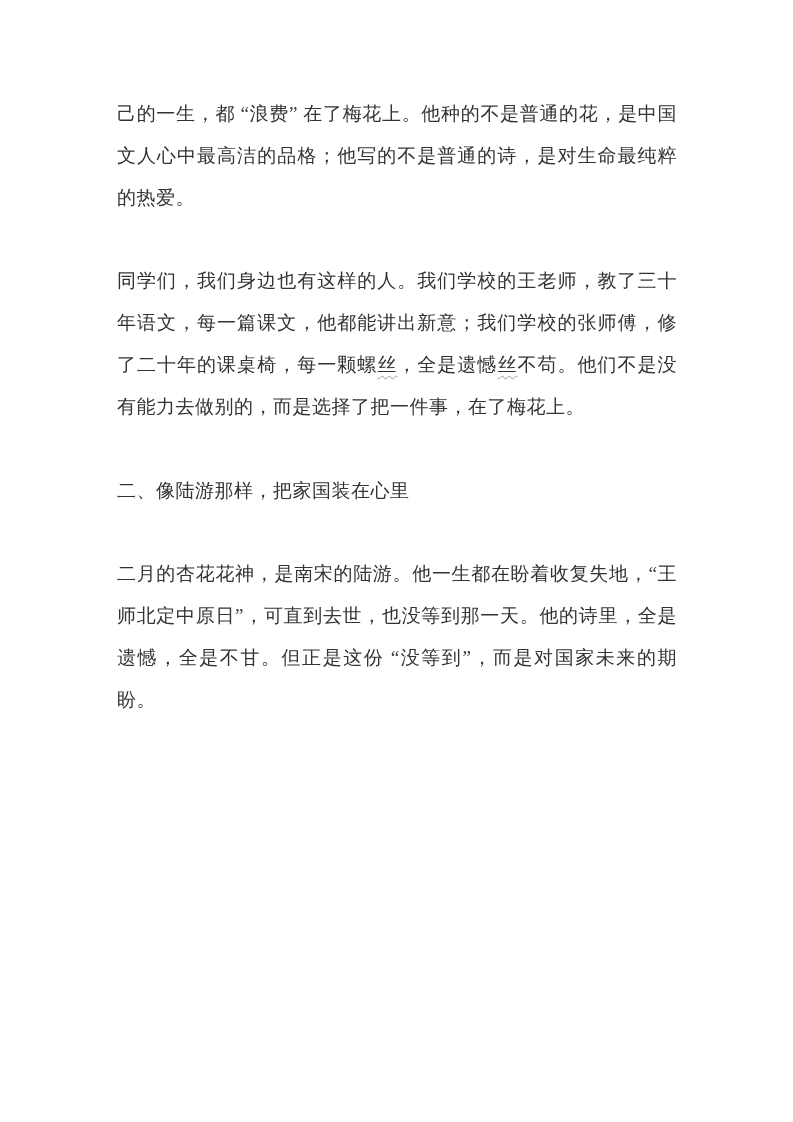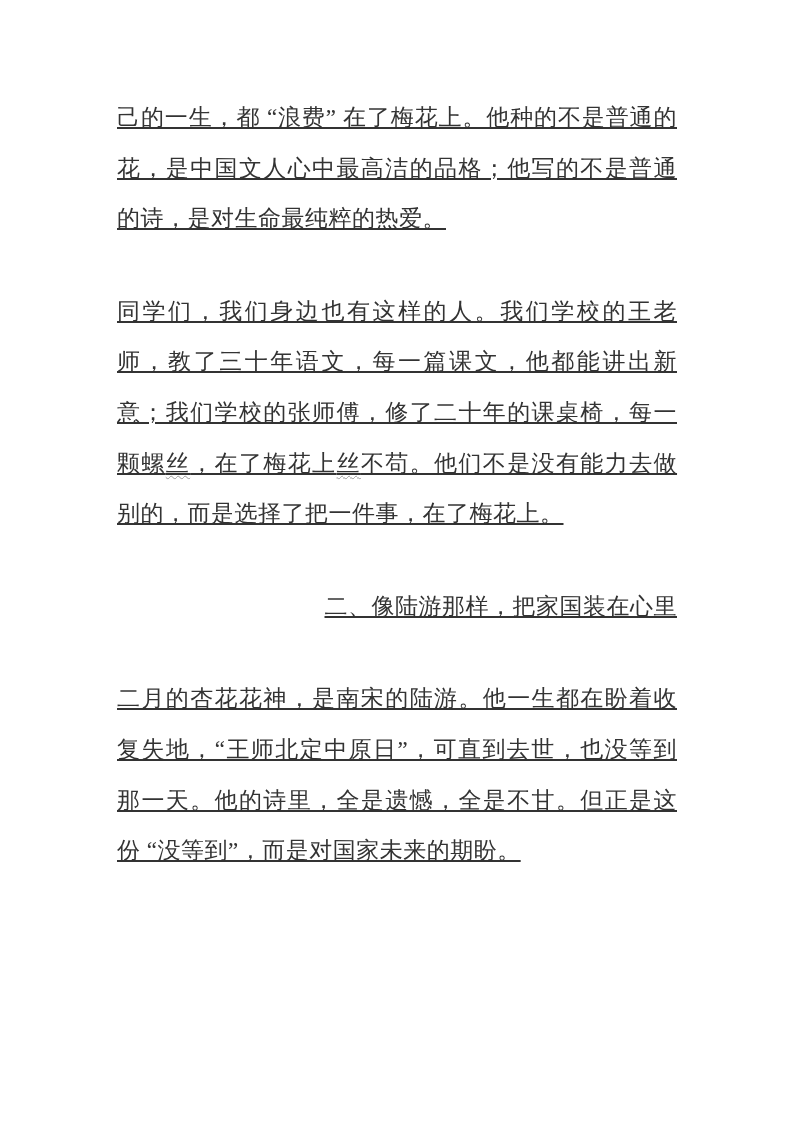--- a/index.html
+++ b/index.html
@@ -18,46 +18,45 @@
   .doc-body {
     position: absolute;
     top: 0;
     left: 0;
     box-sizing: border-box;
     width: 793px;
     padding: 93px 116px 40px 117px;
     color: #333333;
   }
   .para {
-    font-size: 23px;
+    font-size: 19px;
     line-height: 2.2;
     text-align: justify;
     letter-spacing: 0.5px;
     margin: 0 0 42px 0;
     word-break: break-all;
-    text-decoration: underline;
   }
   .para.heading {
-    text-align: right;
+    text-align: left;
     font-weight: normal;
   }
   .para:last-child {
     margin-bottom: 0;
   }
   .spellcheck {
     text-decoration: underline;
     text-decoration-style: wavy;
     text-decoration-color: #9a9a9a;
     text-decoration-thickness: 1px;
     text-underline-offset: 4px;
   }
 </style>
 </head>
 <body>
 
 <div class="page">
   <div class="doc-body">
       <div class="para"><span>己的一生，都 “浪费” 在了梅花上。他种的不是普通的花，是中国文人心中最高洁的品格；他写的不是普通的诗，是对生命最纯粹的热爱。</span></div>
-      <div class="para"><span>同学们，我们身边也有这样的人。我们学校的王老师，教了三十年语文，每一篇课文，他都能讲出新意；我们学校的张师傅，修了二十年的课桌椅，每一颗螺</span><span class="spellcheck">丝</span><span>，在了梅花上</span><span class="spellcheck">丝</span><span>不苟。他们不是没有能力去做别的，而是选择了把一件事，在了梅花上。</span></div>
+      <div class="para"><span>同学们，我们身边也有这样的人。我们学校的王老师，教了三十年语文，每一篇课文，他都能讲出新意；我们学校的张师傅，修了二十年的课桌椅，每一颗螺</span><span class="spellcheck">丝</span><span>，全是遗憾</span><span class="spellcheck">丝</span><span>不苟。他们不是没有能力去做别的，而是选择了把一件事，在了梅花上。</span></div>
       <div class="para heading"><span>二、像陆游那样，把家国装在心里</span></div>
       <div class="para"><span>二月的杏花花神，是南宋的陆游。他一生都在盼着收复失地，“王师北定中原日”，可直到去世，也没等到那一天。他的诗里，全是遗憾，全是不甘。但正是这份 “没等到”，而是对国家未来的期盼。</span></div>
     </div>
 </div>
 
 </body></html>

